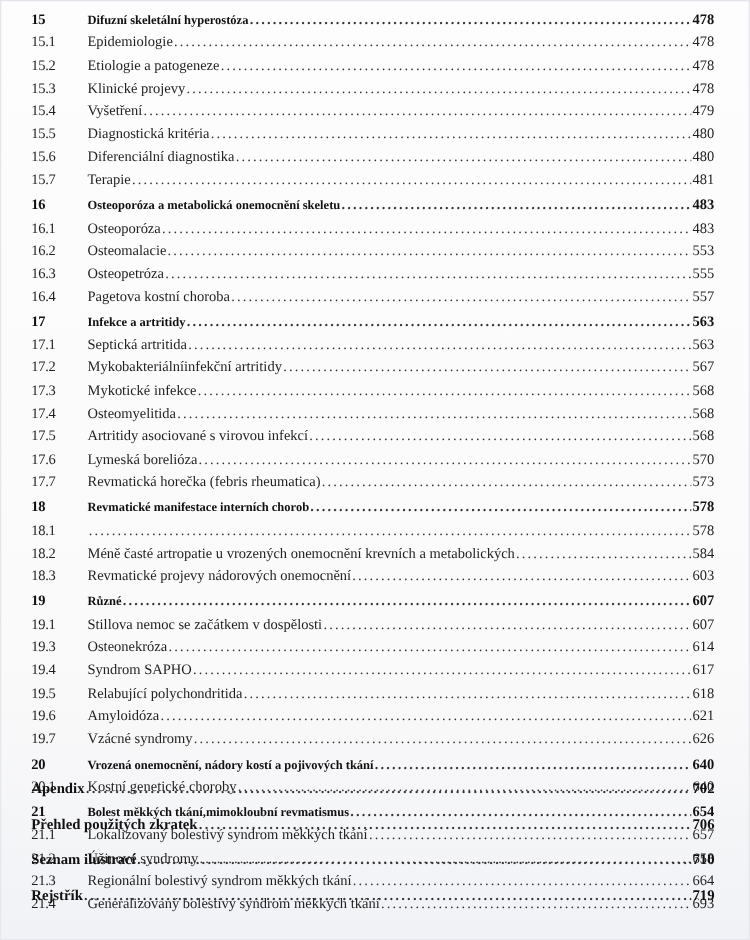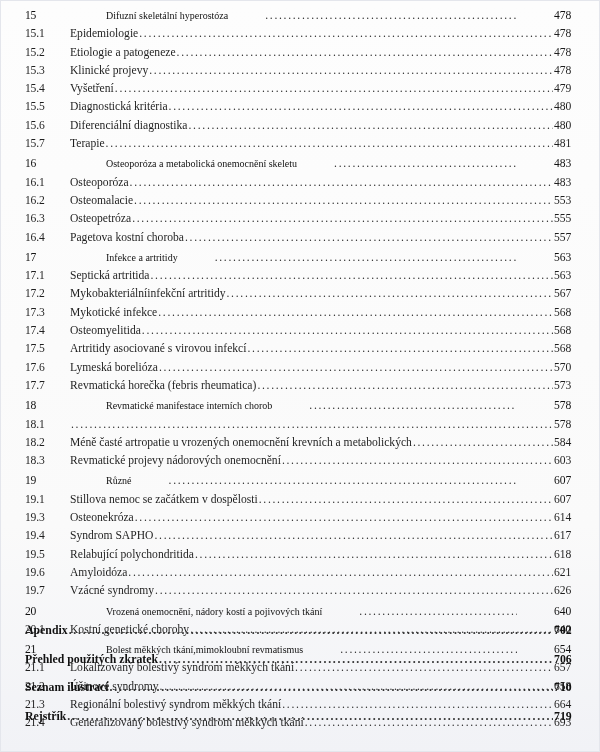--- a/index.html
+++ b/index.html
@@ -28,21 +28,21 @@
   .row .leader {
     flex: 1 1 auto; overflow: hidden; margin: 0 1px;
     color: #333; letter-spacing: 2.6px;
   }
   .row .leader::before {
     content: ". . . . . . . . . . . . . . . . . . . . . . . . . . . . . . . . . . . . . . . . . . . . . . . . . . . . . . . . . . . . . . . . . . . . . . . . . . . . . . . . . . . . . . . . . . . . . . . . . . . . . . . . . . . . . . . . . . . . . . . . . . . . . . . . .";
     letter-spacing: -0.6px;
     word-spacing: 0px;
   }
   .row .page-no { flex: 0 0 auto; text-align: left; min-width: 18px; }
-  .row.head { font-weight: normal; color: #111; gap: 36px; }
+  .row.head { font-weight: bold; color: #111; }
   .row.head .title { font-size: 10px; }
   .backmatter { position: absolute; left: 24px; top: 615px; width: 547px; }
   .backmatter .row { height: 28.5px; line-height: 28.5px; font-weight: bold; color: #111; font-size: 11.8px; }
   .backmatter .row .title { padding-left: 0; }
 </style>
 </head>
 <body>
 
 <div class="page">
   <div class="toc" id="toc">

